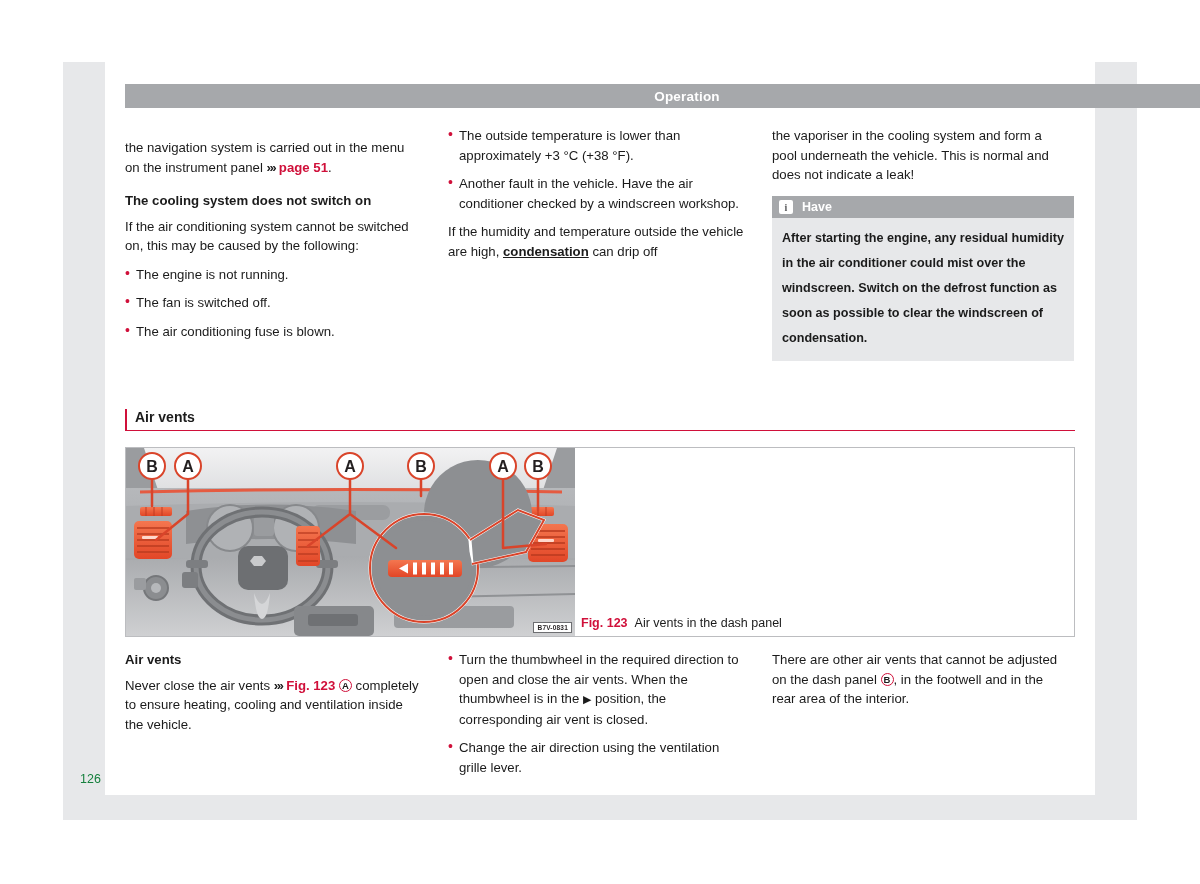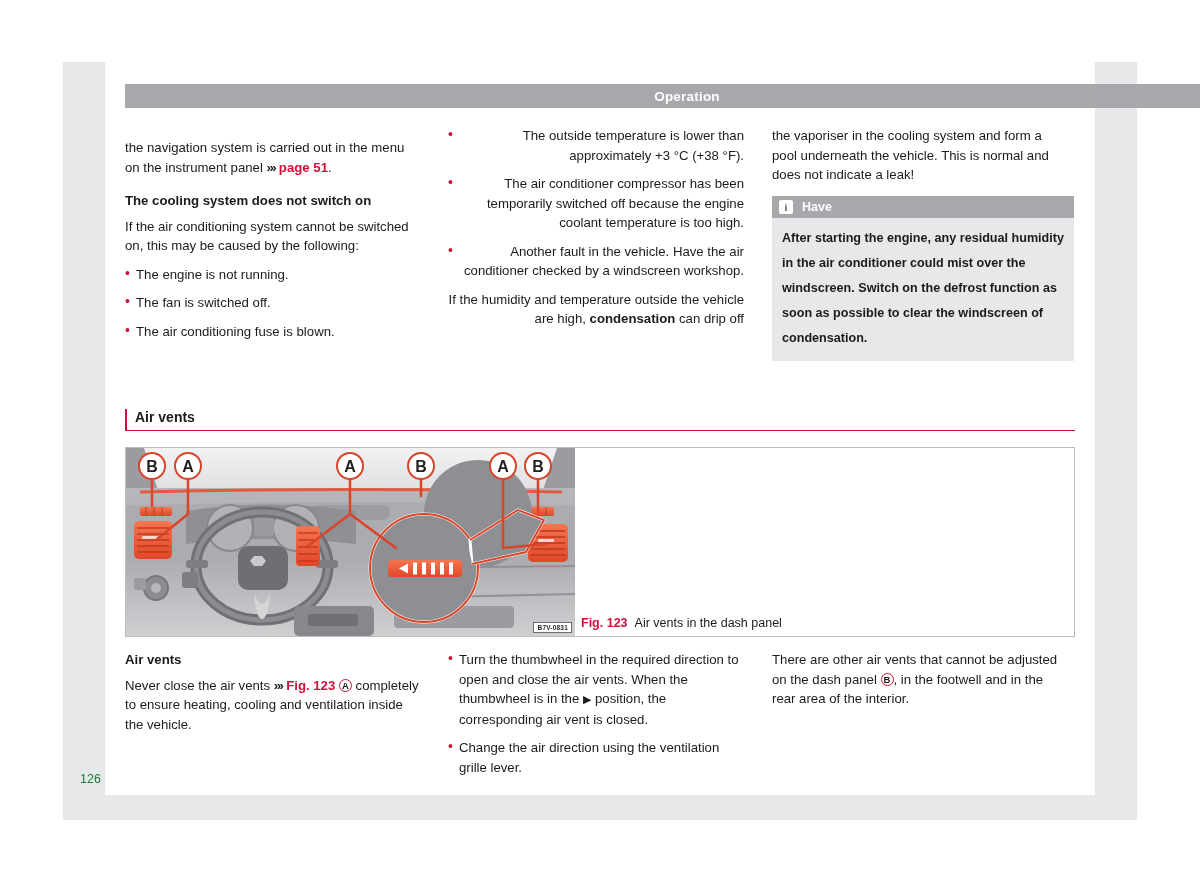--- a/index.html
+++ b/index.html
@@ -47,21 +47,21 @@
 
   
   .col {
     position: absolute;
     width: 296px;
     font-size: 13.2px;
     line-height: 19.5px;
     color: #1b1b1b;
   }
   #col-1 { left: 125px; top: 138px; }
-  #col-2 { left: 448px; top: 126px; text-align: right; }
+  #col-2 { left: 448px; top: 126px; }
   #col-3 { left: 772px; top: 126px; }
 
   .col p { margin: 0 0 9px 0; }
   .sub-head {
     font-weight: bold;
     font-size: 13.2px;
     margin: 14px 0 6px 0;
   }
   .bullet {
     position: relative;
@@ -76,21 +76,21 @@
     color: #d0103a;
     font-size: 14px;
     line-height: 19.5px;
   }
   .ref {
     color: #d0103a;
     font-weight: bold;
     white-space: nowrap;
   }
   .chev { color: #1b1b1b; font-weight: bold; letter-spacing: -1.5px; }
-  b.inline-bold { font-weight: bold; }
+  b.inline-bold { font-weight: bold; text-decoration: underline; }
 
   
   .circ {
     display: inline-block;
     width: 13px;
     height: 13px;
     line-height: 12px;
     border: 1.2px solid #d0103a;
     border-radius: 50%;
     text-align: center;
@@ -244,21 +244,20 @@
   </p>
   <div class="sub-head">The cooling system does not switch on</div>
   <p>If the air conditioning system cannot be switched on, this may be caused by the following:</p>
   <div class="bullet">The engine is not running.</div>
   <div class="bullet">The fan is switched off.</div>
   <div class="bullet">The air conditioning fuse is blown.</div>
 </div>
 
 <div class="col" id="col-2">
   <div class="bullet">The outside temperature is lower than approximately +3 °C (+38 °F).</div>
-  <div class="bullet">The air conditioner compressor has been temporarily switched off because the engine coolant temperature is too high.</div>
   <div class="bullet">Another fault in the vehicle. Have the air conditioner checked by a windscreen workshop.</div>
   <p><span>If the humidity and temperature outside the vehicle are high, </span><b class="inline-bold">condensation</b><span> can drip off</span></p>
 </div>
 
 <div class="col" id="col-3">
   <p>the vaporiser in the cooling system and form a pool underneath the vehicle. This is normal and does not indicate a leak!</p>
 </div>
 
 <div id="note-box">
   <div id="note-header">

